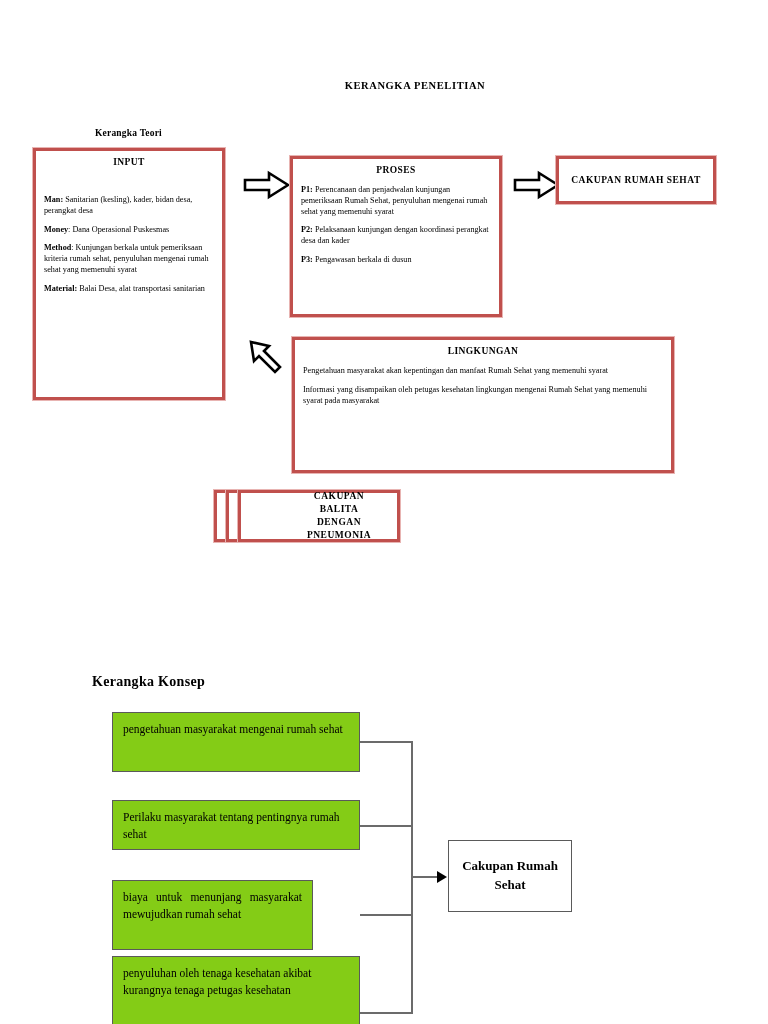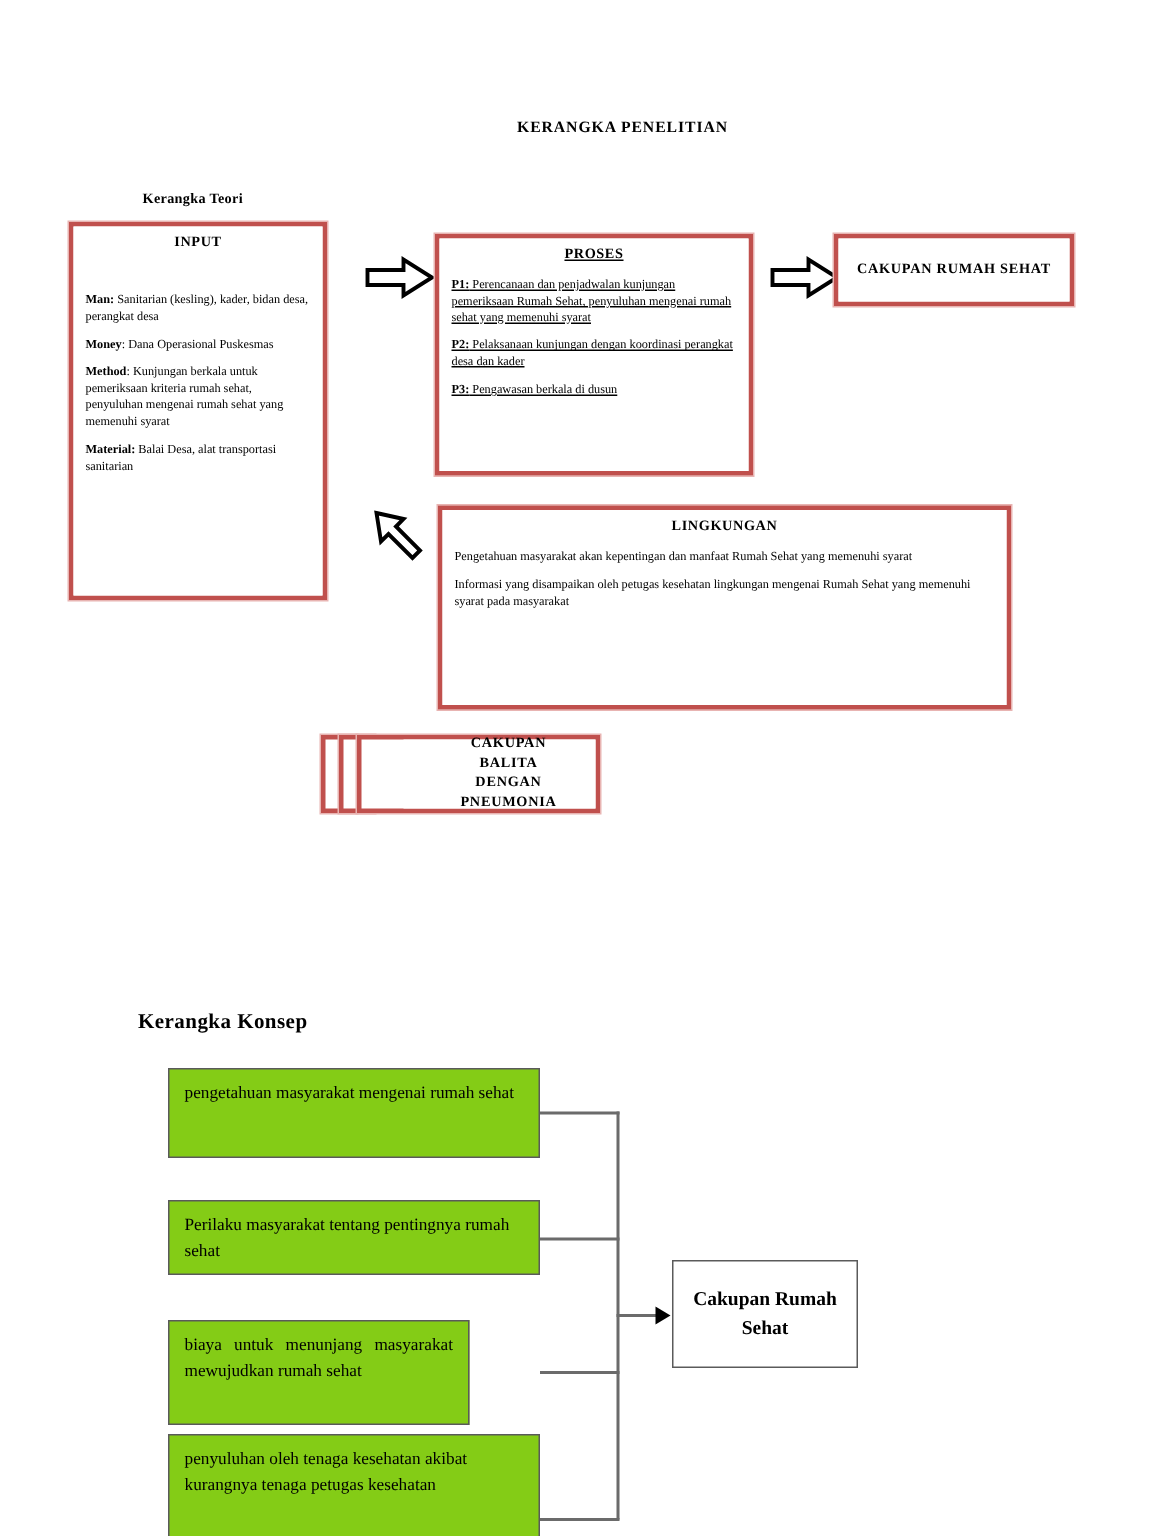--- a/index.html
+++ b/index.html
@@ -129,38 +129,38 @@
   .conn-h { height: 1.5px; }
   .conn-v { width: 1.5px; }
 </style>
 </head>
 <body>
 
 <div class="page-title">KERANGKA PENELITIAN</div>
 
 <div class="section-label" style="left:95px; top:128px;">Kerangka Teori</div>
 
-<div class="redbox" style="left:46px; top:148px; width:172px; height:252px;">
+<div class="redbox" style="left:33px; top:148px; width:192px; height:252px;">
   <div class="inner">
     <div class="box-heading">INPUT</div>
     <div style="height:24px;"></div>
     <p class="para"><b>Man:</b><span> Sanitarian (kesling), kader, bidan desa, perangkat desa</span></p>
     <p class="para"><b>Money</b><span>: Dana Operasional Puskesmas</span></p>
     <p class="para"><b>Method</b><span>: Kunjungan berkala untuk pemeriksaan kriteria rumah sehat, penyuluhan mengenai rumah sehat yang memenuhi syarat</span></p>
     <p class="para"><b>Material:</b><span> Balai Desa, alat transportasi sanitarian</span></p>
   </div>
 </div>
 
 <div class="block-arrow" style="left:243px; top:170px;">
   <svg width="48" height="30" viewBox="0 0 48 30">
     <path d="M2,10 L26,10 L26,3 L45,15 L26,27 L26,20 L2,20 Z" fill="#ffffff" stroke="#000000" stroke-width="2.6" stroke-linejoin="miter"></path>
   </svg>
 </div>
 
-<div class="redbox" style="left:290px; top:156px; width:212px; height:161px;text-decoration:underline;">
+<div class="redbox" style="left:290px; top:156px; width:212px; height:161px;">
   <div class="inner">
     <div class="box-heading">PROSES</div>
     <div style="height:6px;"></div>
     <p class="para"><b>P1:</b><span> Perencanaan dan penjadwalan kunjungan pemeriksaan Rumah Sehat, penyuluhan mengenai rumah sehat yang memenuhi syarat</span></p>
     <p class="para"><b>P2:</b><span> Pelaksanaan kunjungan dengan koordinasi perangkat desa dan kader</span></p>
     <p class="para"><b>P3:</b><span> Pengawasan berkala di dusun</span></p>
   </div>
 </div>
 
 <div class="block-arrow" style="left:513px; top:170px;">

